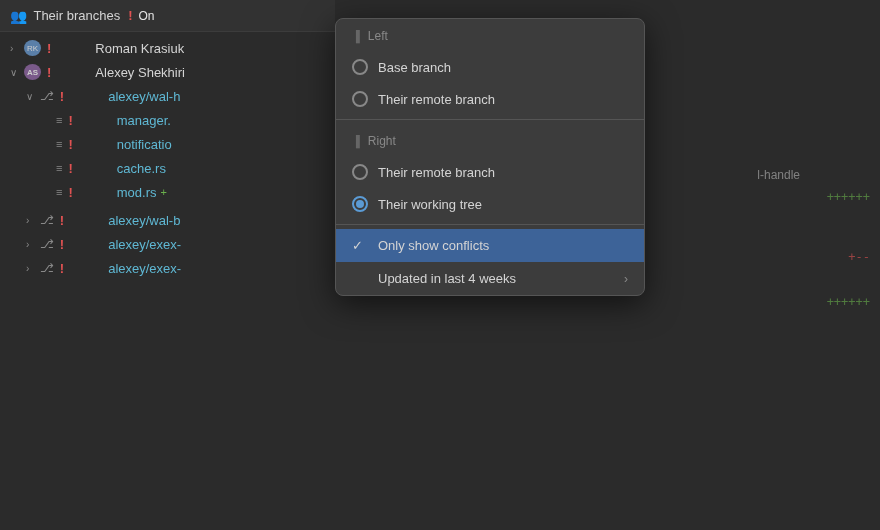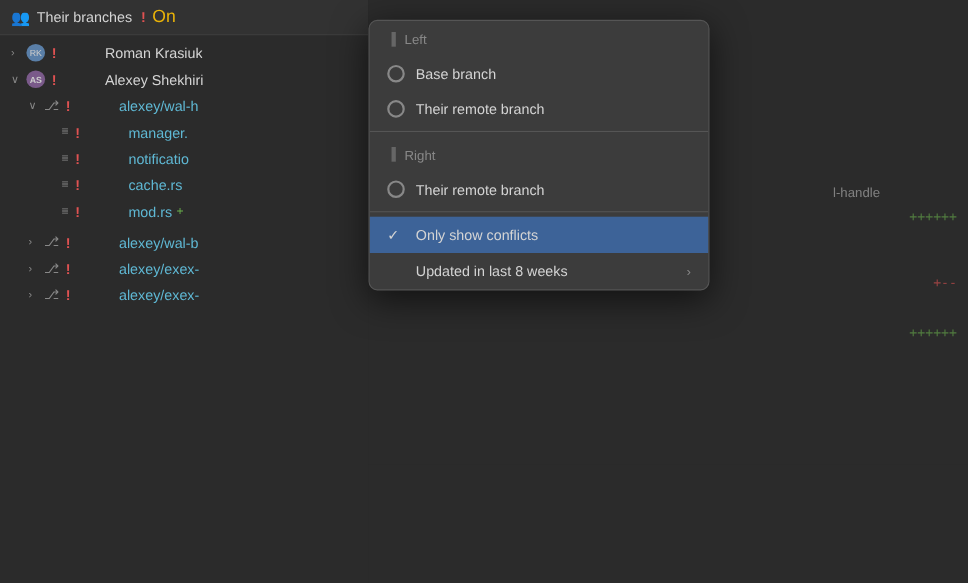--- a/index.html
+++ b/index.html
@@ -282,21 +282,21 @@
   </style>
 </head>
 <body>
 
 <div class="tree-panel">
 
   <div class="tree-header">
     <span class="tree-header-icon">👥</span>
     <span class="tree-header-title">Their branches</span>
     <span class="conflict-badge">!</span>
-    <span style="color:#eab308; font-size:16px;">On</span>
+    <span style="color:#e5e5e5; font-size:12px;">On</span>
   </div>
 
   <div class="tree-content">
 
     <div class="tree-row indent-1">
       <span class="expand-arrow">›</span>
       <span class="avatar avatar-roman">RK</span>
       <span class="conflict-badge">!</span>
       <span class="item-label" style="color:#d4d4d4;">Roman Krasiuk</span>
     </div>
@@ -398,27 +398,33 @@
   <div class="section-header">
     <span class="section-divider-icon">▐</span>
     <span>Right</span>
   </div>
 
   <div class="radio-option">
     <div class="radio-circle"></div>
     <span class="radio-label">Their remote branch</span>
   </div>
 
+  <div class="radio-option">
+    <div class="radio-circle selected">
+        <div></div>
+      </div>
+    <span class="radio-label">Their working tree</span>
+  </div>
 
   <div class="separator"></div>
 
   <div class="menu-item active">
     <span class="checkmark">✓</span>
     <span class="menu-label">Only show conflicts</span>
   </div>
 
   <div class="menu-item">
     <span class="checkmark"></span>
-    <span class="menu-label">Updated in last 8 weeks</span>
+    <span class="menu-label">Updated in last 4 weeks</span>
     <span class="menu-arrow">›</span>
   </div>
 
 </div>
 
 </body></html>

